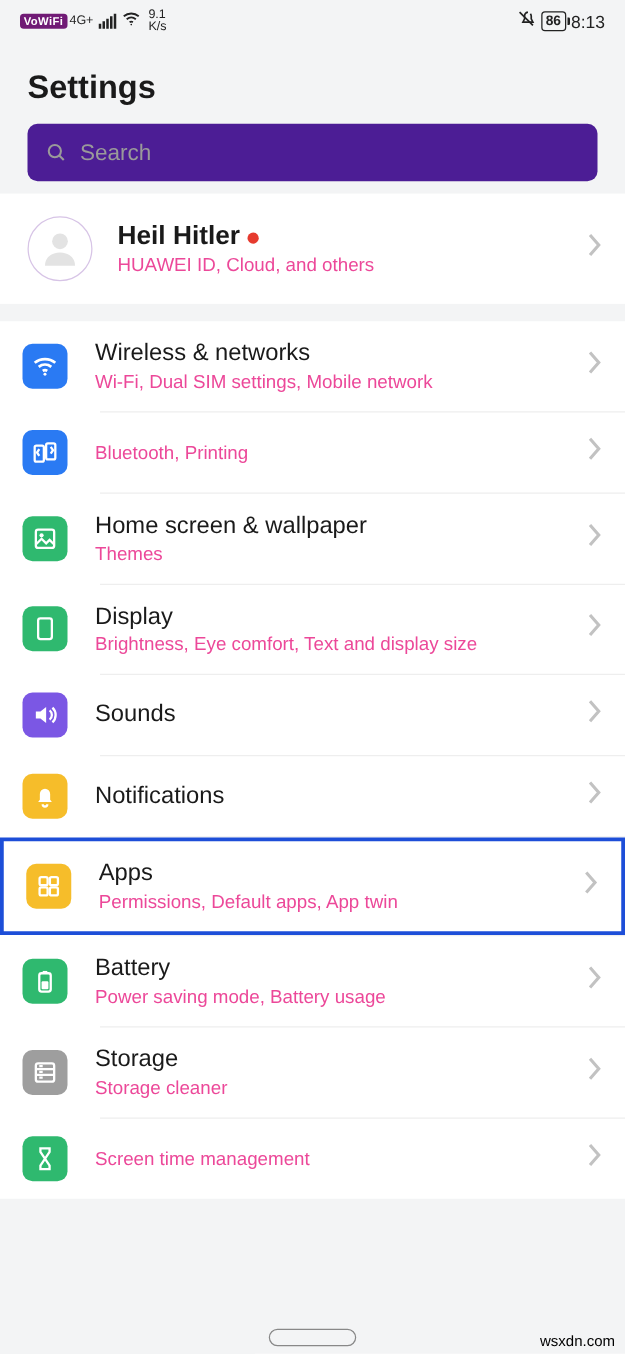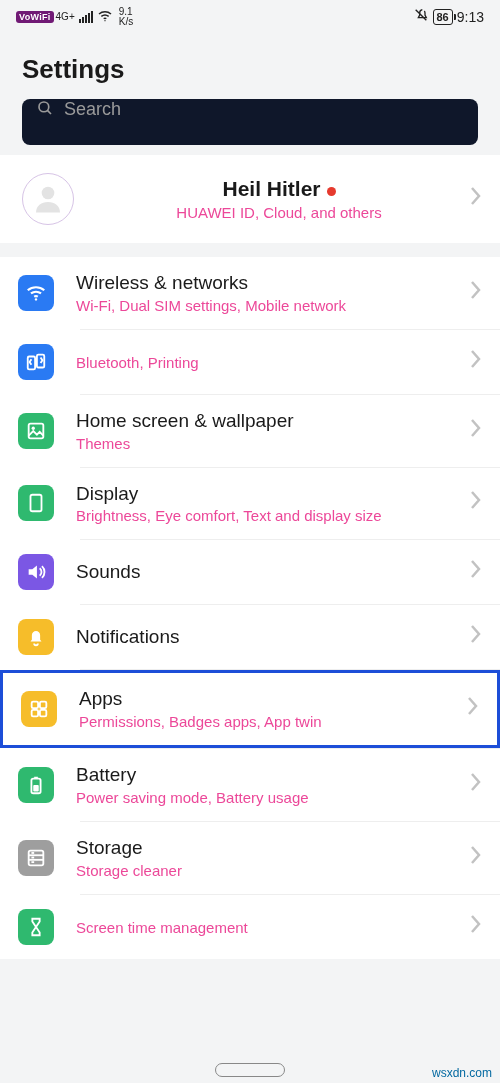--- a/index.html
+++ b/index.html
@@ -47,34 +47,34 @@
     background:#222; border-radius:0 1px 1px 0;
   }
   .clock { font-size: 14px; }
 
   .page-title {
     font-size: 26px; font-weight: 700; padding: 24px 22px 14px 22px;
   }
 
   .search-wrap { padding: 0 22px 10px 22px; }
   .search-bar {
-    background: #0f172a; border-radius: 8px; height: 46px;
-    display: flex; padding: 0 14px; gap: 10px;
+    background: #4c1d95; border-radius: 8px; height: 46px;
+    display: flex; align-items: center; padding: 0 14px; gap: 10px;
     color: #9a9a9a; font-size: 18px;
   }
   .search-icon { width:18px; height:18px; }
 
   .card {
     background: #fff;
   }
   .row {
     display: flex; align-items: center; padding: 14px 18px;
     position: relative;
   }
-  .row.profile { padding: 18px 18px; background:#fff;text-align:center; }
+  .row.profile { padding: 18px 18px; background:#fff; }
   .divider { border-top: 1px solid #eee; margin-left: 80px; }
   .section-gap { height: 14px; background:#f3f4f5;}
 
   .avatar {
     width: 52px; height: 52px; border-radius: 50%;
     border: 1.5px solid #d7c4e6;
     display:flex; align-items:center; justify-content:center;
     margin-right: 20px; margin-left:4px; flex-shrink:0;
     background:#fff;
   }
@@ -99,21 +99,21 @@
   .highlight-box {
     border: 3px solid #1d4ed8;
     position: relative;
   }
 
   .home-indicator {
     position:absolute; bottom:6px; left:50%; transform:translateX(-50%);
     width:70px; height:14px; border:1.5px solid #888; border-radius:10px;
   }
   .watermark {
-    position:absolute; bottom:3px; right:8px; font-size:12px; color:#0369a1;
+    position:absolute; bottom:3px; right:8px; font-size:12px; color:#000000;
     font-family: Arial, sans-serif;
   }
 
   
   .bg-blue{background:#2a7af3;}
   .bg-green{background:#2fb96f;}
   .bg-purple{background:#7b57e4;}
   .bg-amber{background:#f6bd2a;}
   .bg-gray{background:#9e9e9e;}
 </style>
@@ -144,21 +144,21 @@
     </span>
   </div>
   <div class="status-right">
     <span class="mute-glyph">
       <svg width="16" height="16" viewBox="0 0 24 24" fill="none" stroke="#222" stroke-width="2">
           <path d="M14 4a5 5 0 0 0-4 5v3l-2 4h12l-2-4V9a5 5 0 0 0-1-3"></path>
           <path d="M4 4l16 16"></path>
         </svg>
     </span>
     <span class="battery-box">86</span>
-    <span class="clock">9:13</span>
+    <span class="clock">8:13</span>
   </div>
 </div>
 
 <div class="page-title">Settings</div>
 
 <div class="search-wrap">
   <div class="search-bar">
     <svg class="search-icon" viewBox="0 0 24 24" fill="none" stroke="#9a9a9a" stroke-width="2.2">
         <circle cx="10.5" cy="10.5" r="6.5"></circle>
         <line x1="20" y1="20" x2="15.2" y2="15.2"></line>
@@ -293,21 +293,21 @@
         <div class="icon-box bg-amber">
           <svg viewBox="0 0 24 24" fill="none" stroke="#fff" stroke-width="2">
             <rect x="4" y="4" width="7" height="7" rx="1.5"></rect>
             <rect x="13" y="4" width="7" height="7" rx="1.5"></rect>
             <rect x="4" y="13" width="7" height="7" rx="1.5"></rect>
             <rect x="13" y="13" width="7" height="7" rx="1.5"></rect>
           </svg>
         </div>
         <div class="text-col">
           <div class="row-title">Apps</div>
-          <div class="row-sub">Permissions, Badges apps, App twin</div>
+          <div class="row-sub">Permissions, Default apps, App twin</div>
         </div>
         <div class="chevron"><svg width="12" height="20" viewBox="0 0 12 20" fill="none" stroke="#c2c2c2" stroke-width="2.5">
             <polyline points="2,2 9,10 2,18"></polyline>
           </svg></div>
       </div>
     </div>
     <div class="divider"></div>
     <div class="row">
       <div class="icon-box bg-green">
         <svg viewBox="0 0 24 24" fill="none" stroke="#fff" stroke-width="2">

